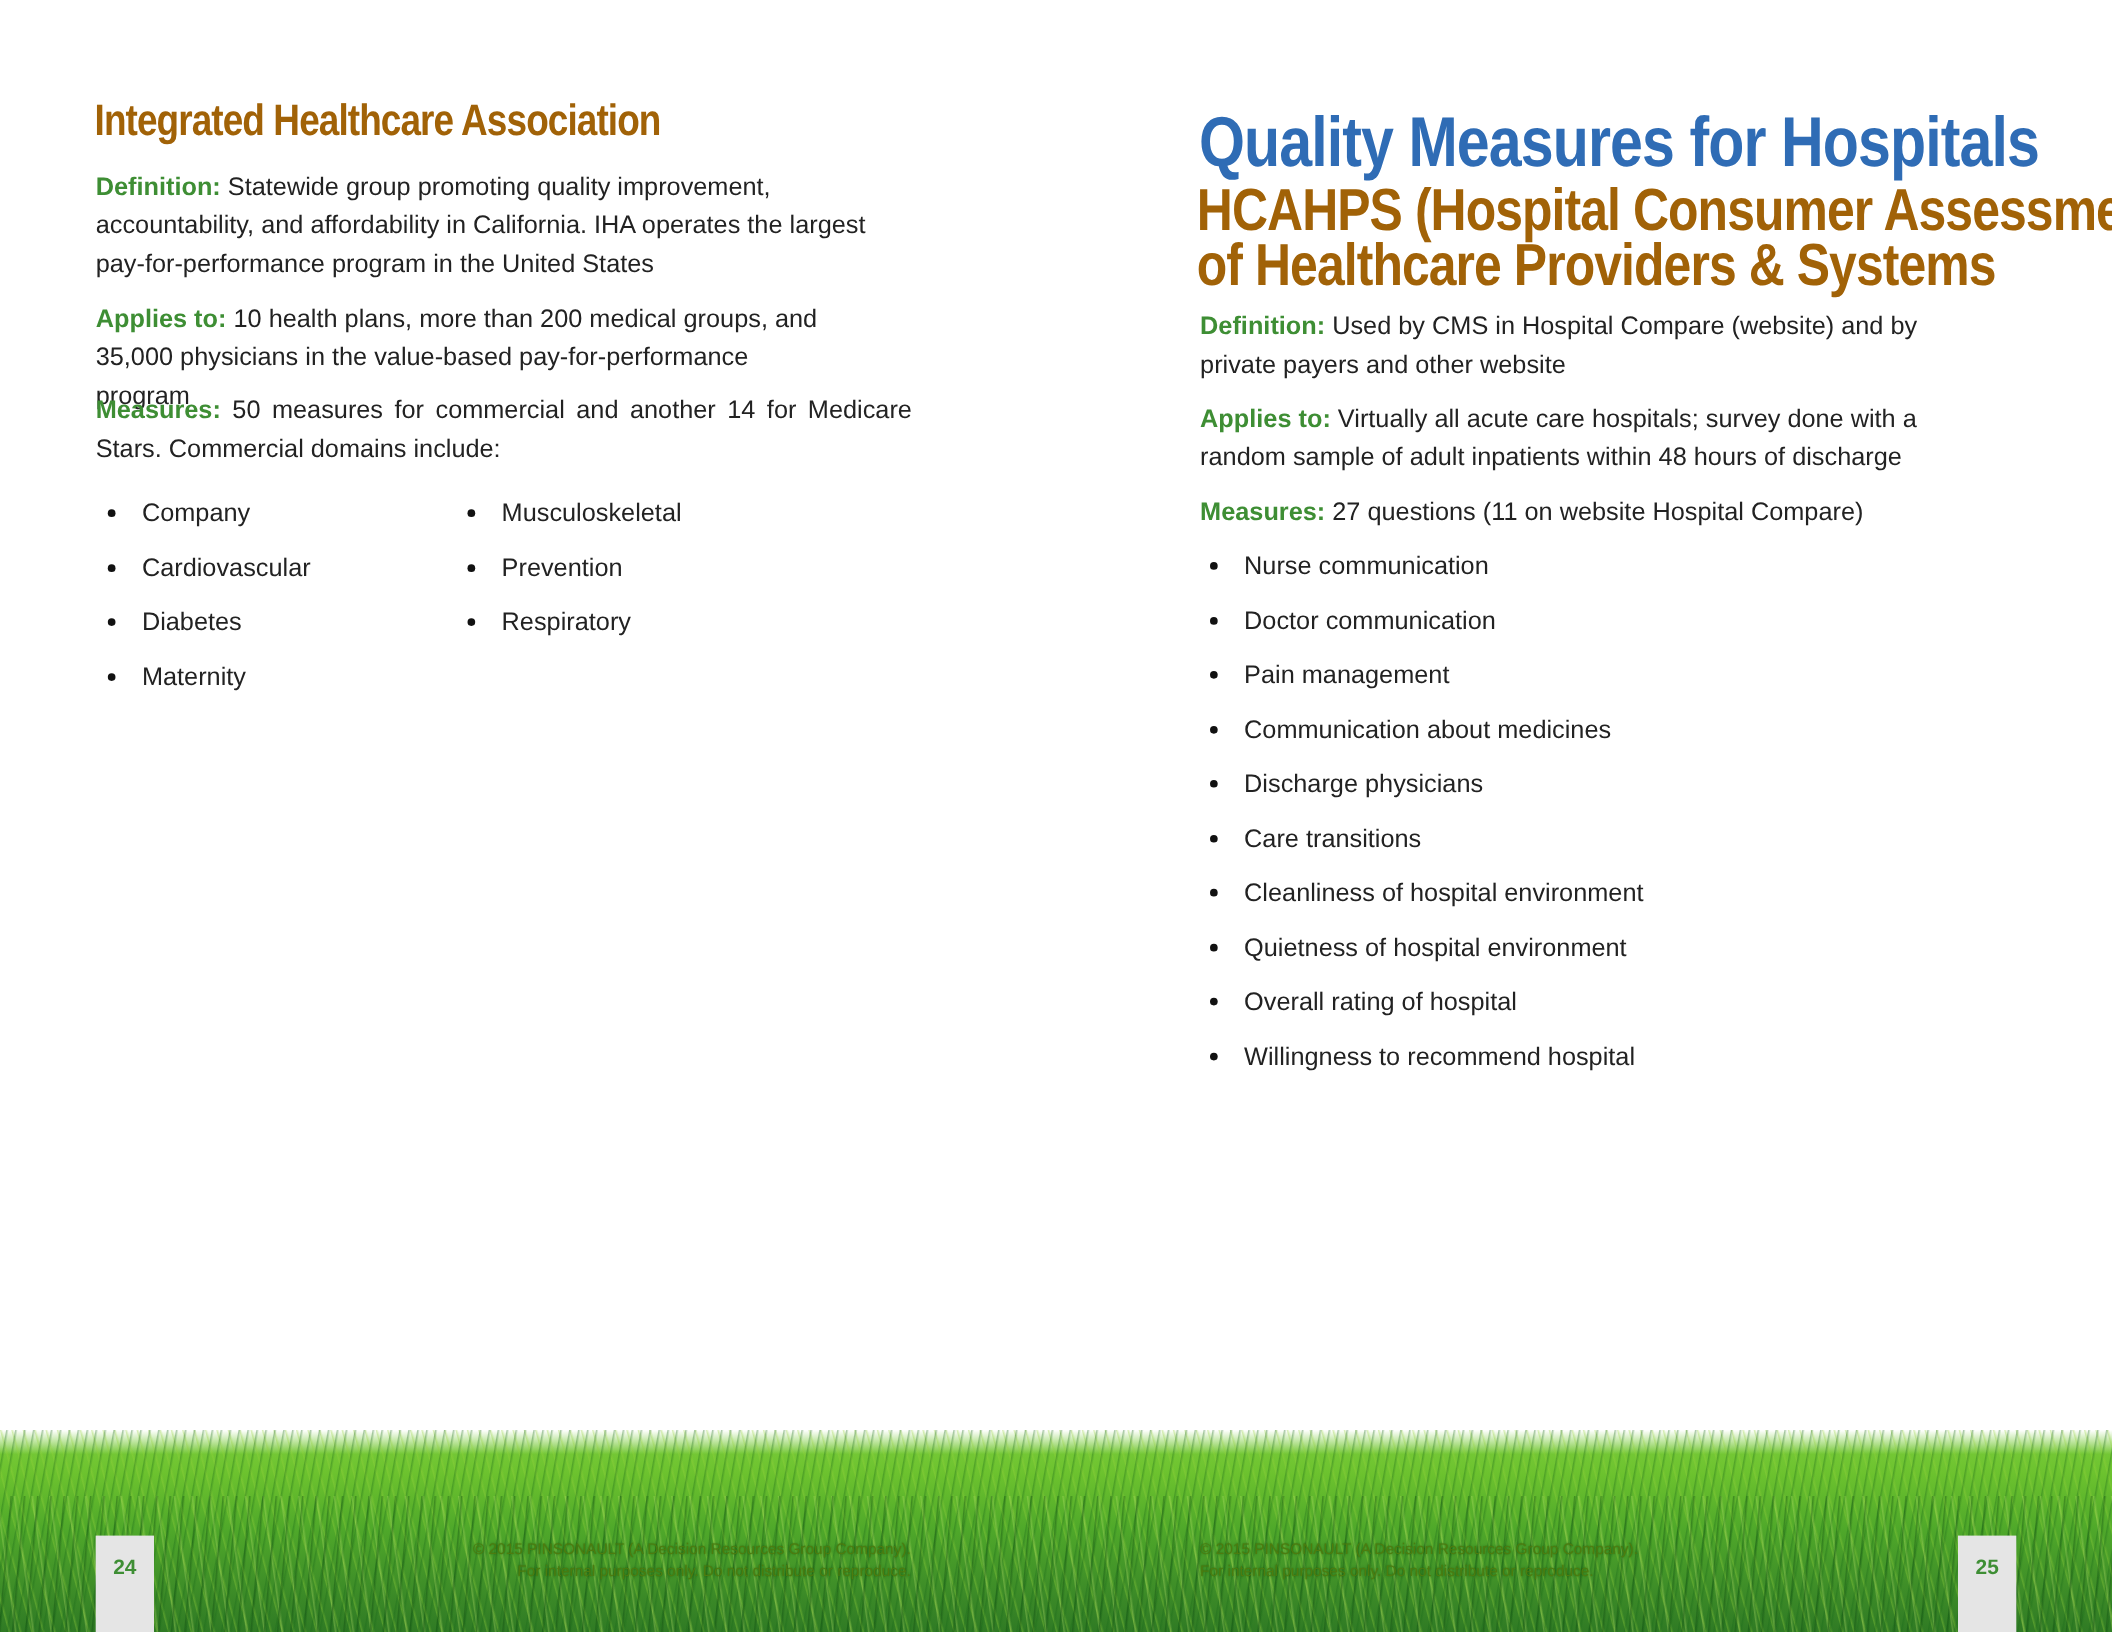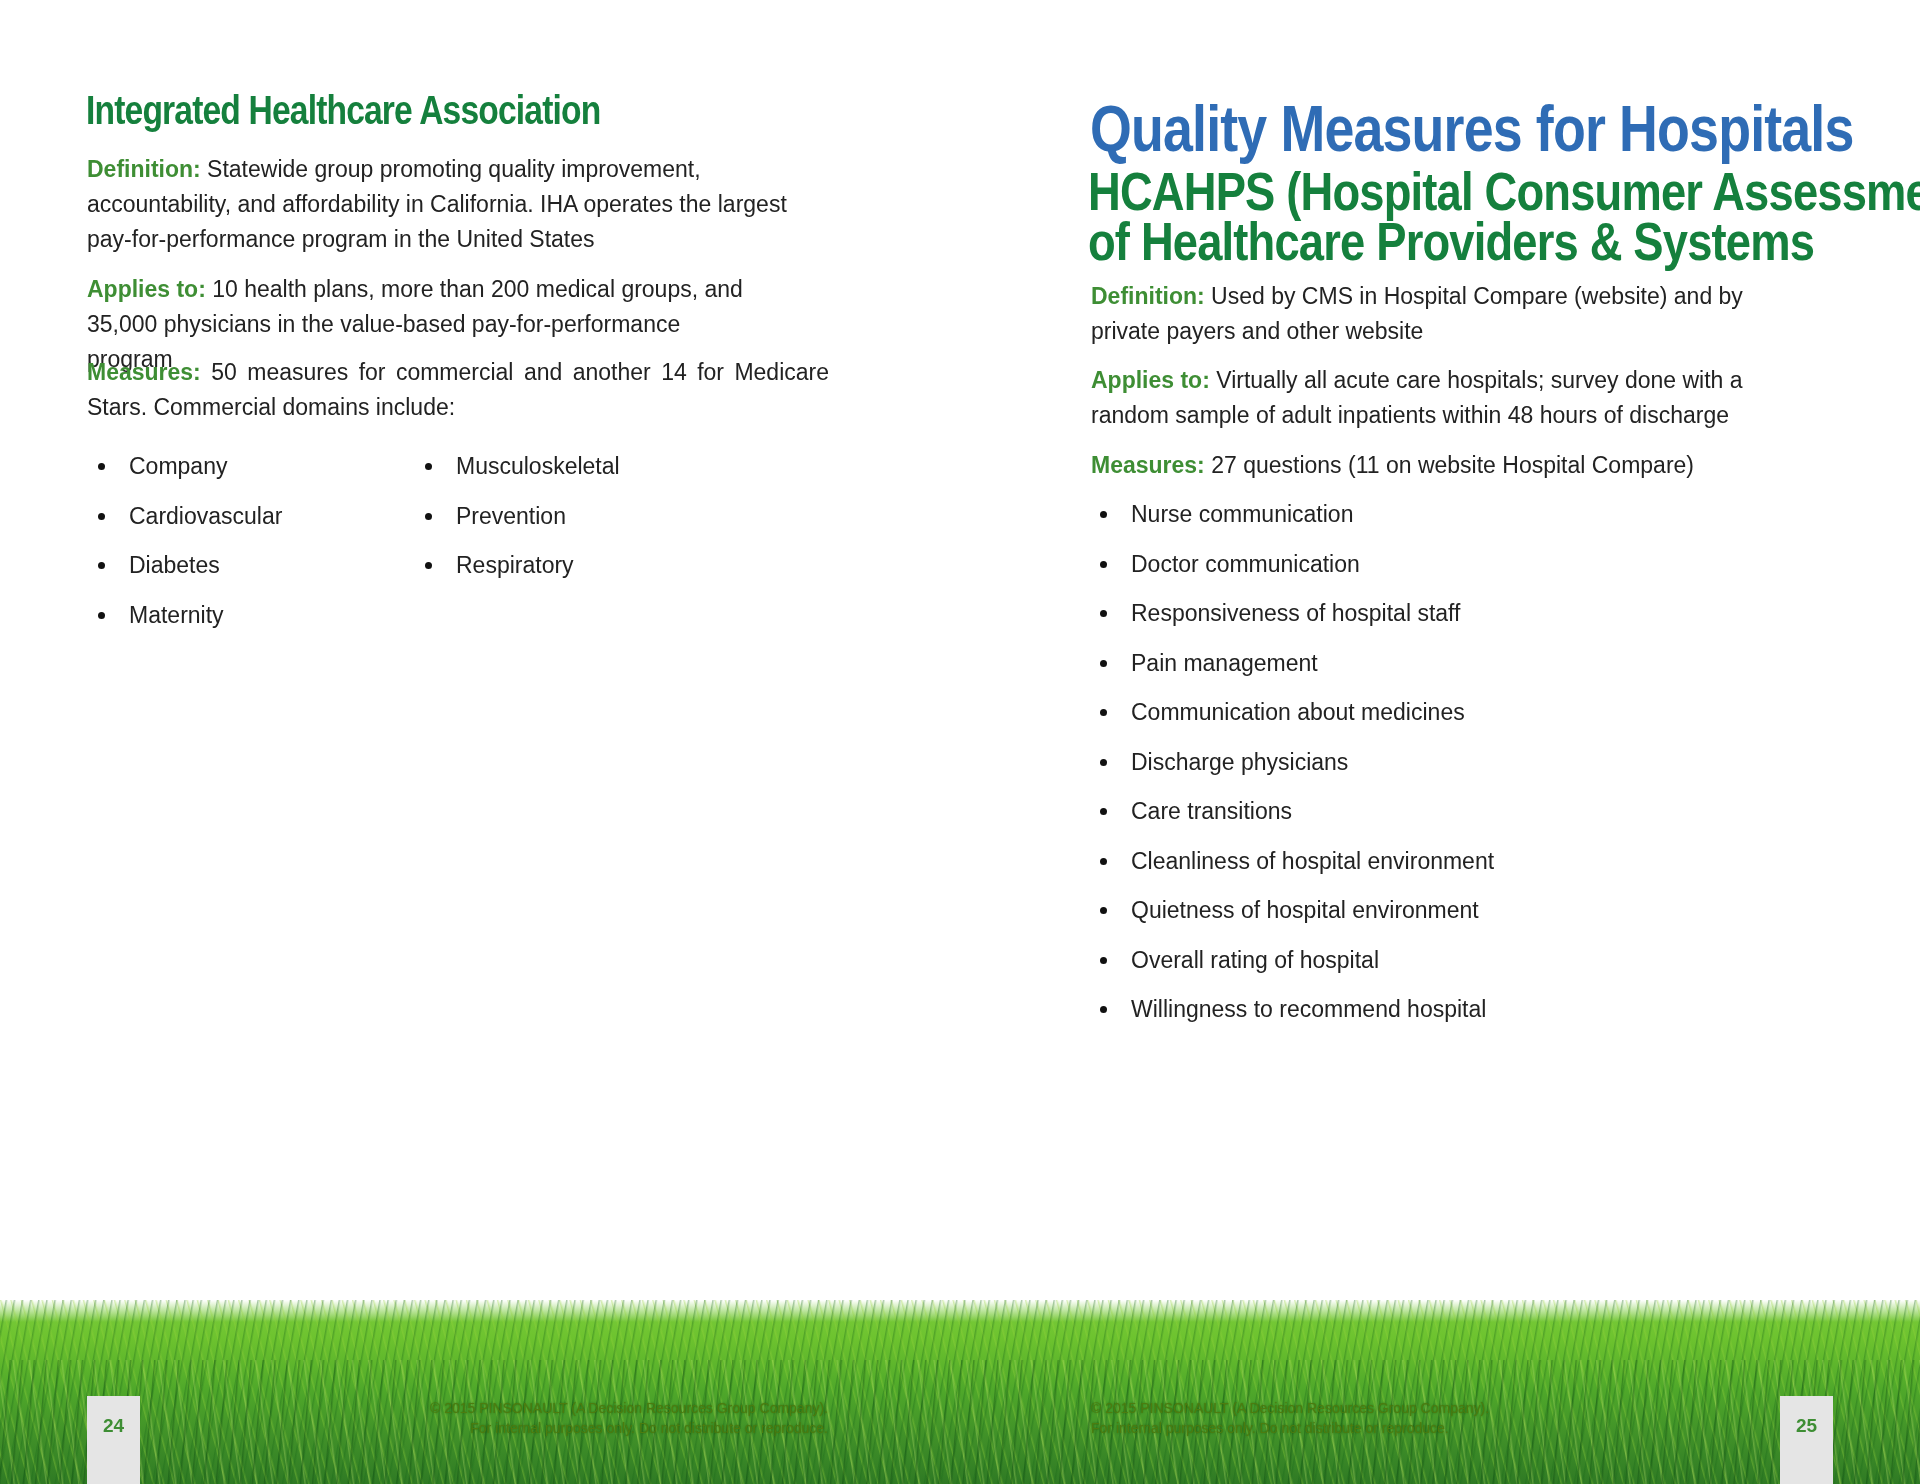--- a/index.html
+++ b/index.html
@@ -9,21 +9,21 @@
     font-family: "Liberation Sans", sans-serif;
     color: #1e1e1e;
   }
   .page { position: absolute; top: 0; height: 1484px; }
   .page-left { left: 0; width: 960px; }
   .page-right { left: 960px; width: 960px; }
 
   .cond { display: inline-block; transform-origin: left center; }
 
   .h-light {
-    position: absolute; color: #15803d; font-weight: bold;
+    position: absolute; color: #a16207; font-weight: bold;
     font-family: "Liberation Sans", sans-serif;
     letter-spacing: -1px; white-space: nowrap;
   }
   .h-dark {
     position: absolute; color: #2f6cb5; font-weight: bold;
     font-family: "Liberation Sans", sans-serif;
     letter-spacing: -1px; white-space: nowrap;
   }
   .para {
     position: absolute; font-size: 23px; line-height: 35px;
@@ -133,21 +133,20 @@
     <span class="label">Applies to:</span><span> Virtually all acute care hospitals; survey done with a random sample of adult inpatients within 48 hours of discharge</span>
   </div>
 
   <div class="para" style="left:131px; top:448px; width:710px;">
     <span class="label">Measures:</span><span> 27 questions (11 on website Hospital Compare)</span>
   </div>
 
   <ul class="bullets" style="left:130px; top:499px;">
     <li><span class="dot"></span><span>Nurse communication</span></li>
     <li><span class="dot"></span><span>Doctor communication</span></li>
-    <li><span class="dot"></span><span>Responsiveness of hospital staff</span></li>
     <li><span class="dot"></span><span>Pain management</span></li>
     <li><span class="dot"></span><span>Communication about medicines</span></li>
     <li><span class="dot"></span><span>Discharge physicians</span></li>
     <li><span class="dot"></span><span>Care transitions</span></li>
     <li><span class="dot"></span><span>Cleanliness of hospital environment</span></li>
     <li><span class="dot"></span><span>Quietness of hospital environment</span></li>
     <li><span class="dot"></span><span>Overall rating of hospital</span></li>
     <li><span class="dot"></span><span>Willingness to recommend hospital</span></li>
   </ul>
 

